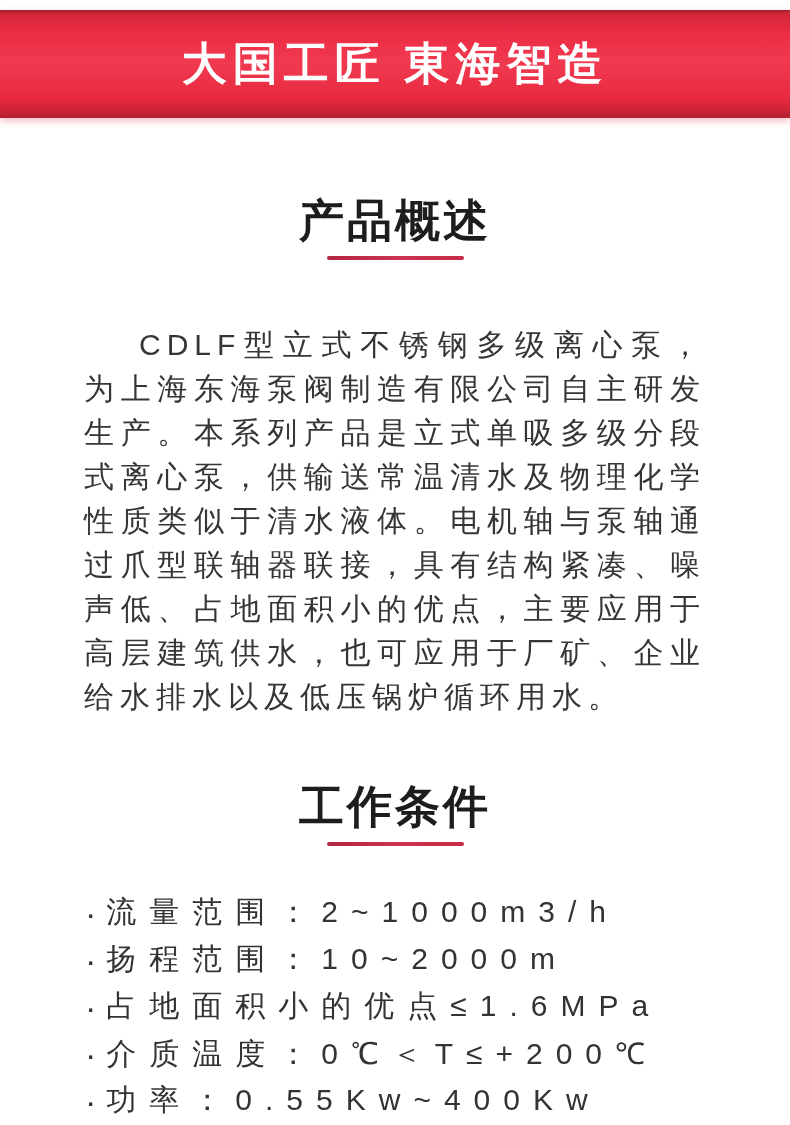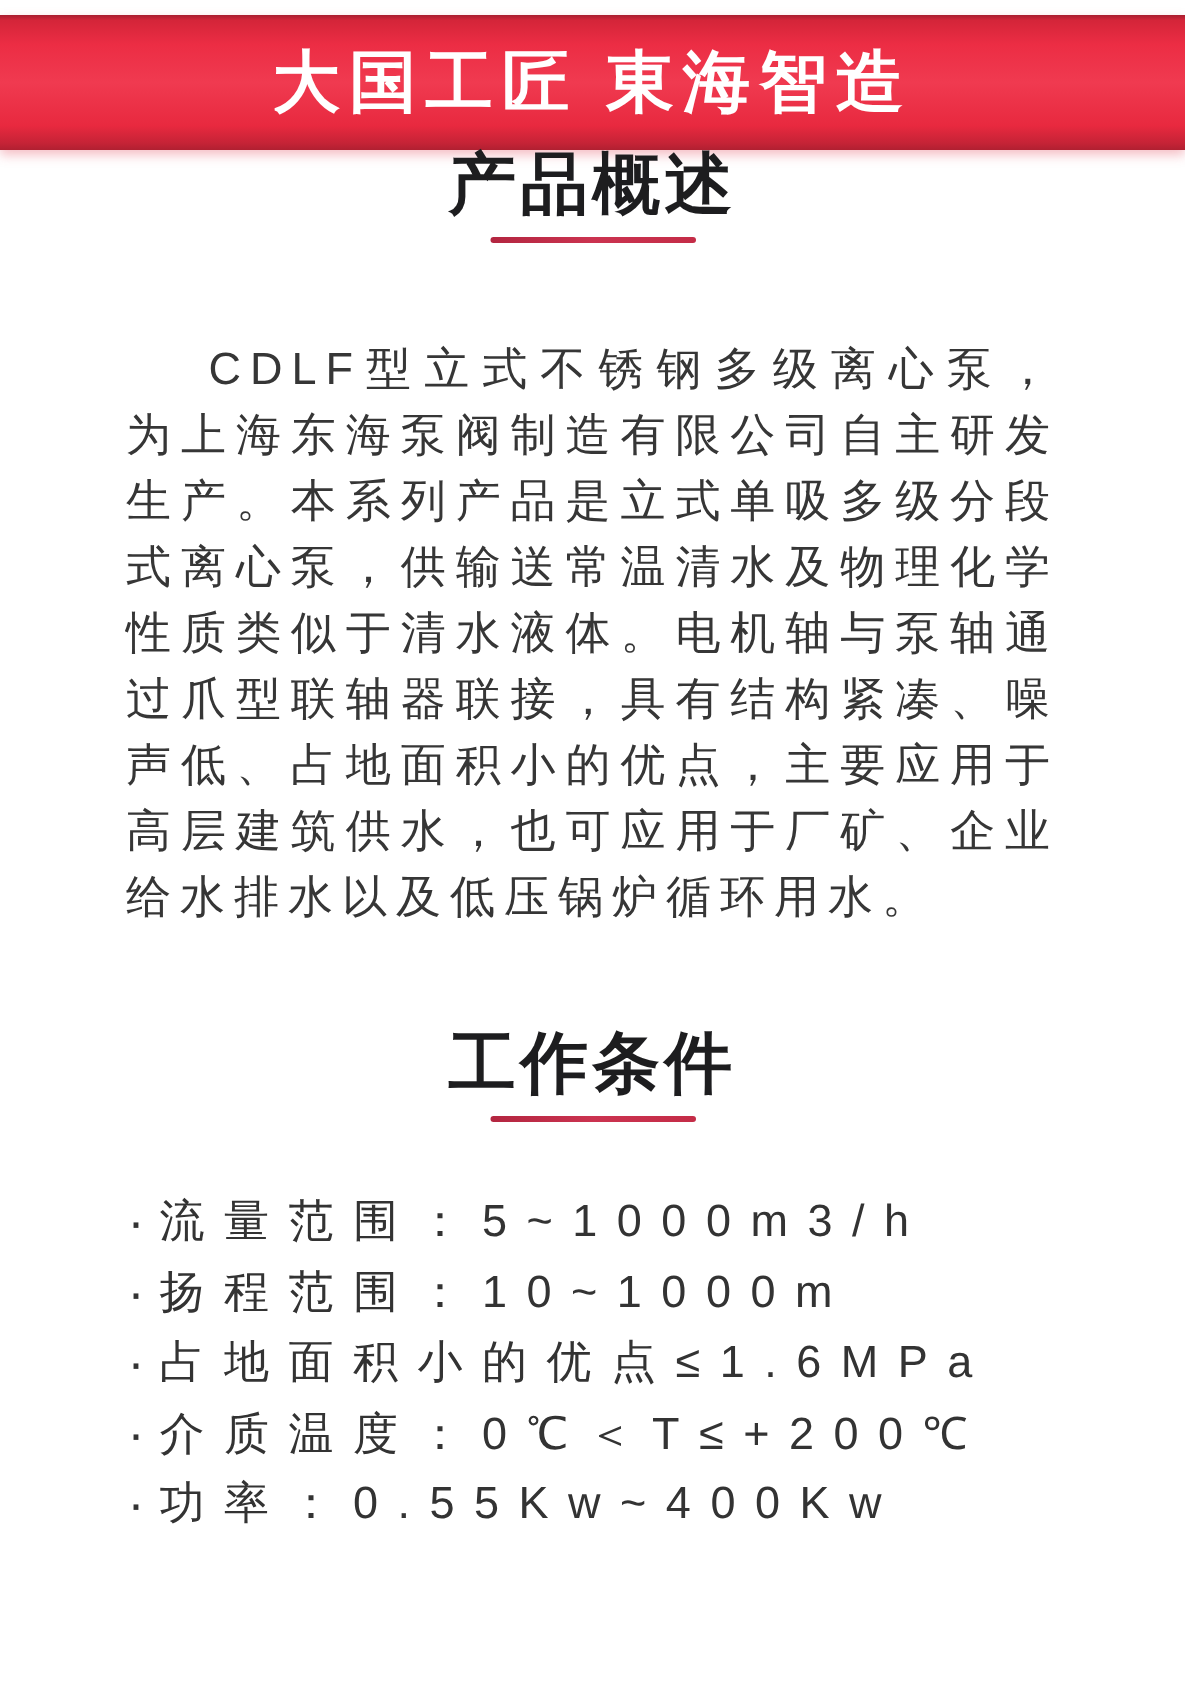--- a/index.html
+++ b/index.html
@@ -16,21 +16,21 @@
   .page {
     position: relative;
     width: 790px;
     height: 1125px;
     background: #ffffff;
   }
 
   
   .banner {
     margin-top: 10px;
-    height: 90px;
+    height: 108px;
     width: 100%;
     background: linear-gradient(180deg,
       #a81e2f 0%,
       #d42539 4%,
       #ec2d44 22%,
       #f03a50 50%,
       #e8293f 82%,
       #c52336 95%,
       #b02031 100%);
     box-shadow: 0 3px 7px rgba(226, 70, 90, 0.35);
@@ -44,21 +44,21 @@
     font-size: 45px;
     font-weight: bold;
     letter-spacing: 6px;
     white-space: nowrap;
   }
 
   
   .section-head {
     text-align: center;
   }
-  .section-head.first { }
+  .section-head.first { margin-top: 80px; }
   .section-head.second { margin-top: 65px; }
   .section-title {
     margin: 0;
     font-size: 45px;
     line-height: 45px;
     font-weight: bold;
     color: #1d1d1f;
     letter-spacing: 3px;
   }
   .heading-underline {
@@ -125,25 +125,25 @@
 
   <section>
     <div class="section-head second">
       <h2 class="section-title">工作条件</h2>
       <div class="heading-underline"></div>
     </div>
 
     <ul class="spec-list">
       <li class="spec-item">
         <span class="bullet">·</span>
-        <span class="spec-text">流量范围：5~1000m3/h</span>
+        <span class="spec-text">流量范围：2~1000m3/h</span>
       </li>
       <li class="spec-item">
         <span class="bullet">·</span>
-        <span class="spec-text">扬程范围：10~1000m</span>
+        <span class="spec-text">扬程范围：10~2000m</span>
       </li>
       <li class="spec-item">
         <span class="bullet">·</span>
         <span class="spec-text">占地面积小的优点≤1.6MPa</span>
       </li>
       <li class="spec-item">
         <span class="bullet">·</span>
         <span class="spec-text">介质温度：0℃＜T≤+200℃</span>
       </li>
       <li class="spec-item">

